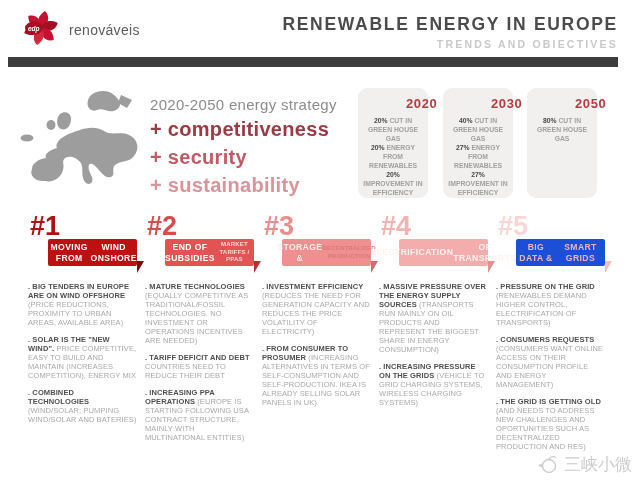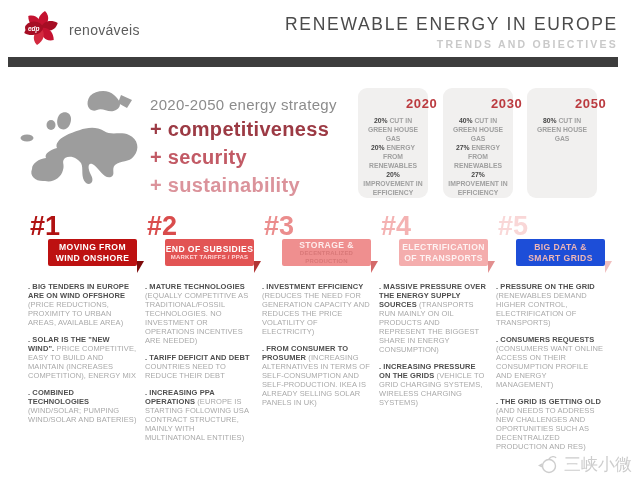--- a/index.html
+++ b/index.html
@@ -3,38 +3,38 @@
 <meta charset="utf-8">
 <style>
   html,body{margin:0;padding:0;background:#fff;}
   .page{position:relative;width:640px;height:481px;background:#ffffff;overflow:hidden;
         font-family:"Liberation Sans",sans-serif;}
   
   .hdr{position:absolute;left:18px;top:4px;right:22px;display:flex;justify-content:space-between;align-items:flex-start;}
   .logo{display:flex;align-items:center;gap:5px;}
   .logo-name{font-size:14px;color:#5c5c5c;letter-spacing:.3px;margin-top:4px;}
   .titles{text-align:right;margin-top:10px;}
-  .title{font-size:17.5px;color:#4b4b4b;letter-spacing:1.7px;font-weight:400;}
+  .title{font-size:17.5px;color:#4b4b4b;letter-spacing:1.7px;font-weight:700;}
   .subtitle{font-size:10.5px;color:#c9c9c9;letter-spacing:2.2px;margin-top:3px;font-weight:600;}
   .topbar{position:absolute;left:8px;top:57px;width:610px;height:10px;}
   
   .map{position:absolute;left:20px;top:86px;}
   .strategy{position:absolute;left:150px;top:96px;}
   .strategy-heading{font-size:15px;color:#8c8c8c;letter-spacing:.3px;}
   .strategy-item{font-size:20px;font-weight:700;margin-top:5px;letter-spacing:.3px;}
   
   .goal{position:absolute;top:88px;width:70px;height:110px;background:#f1f0ef;border-radius:9px;}
   .g0{left:358px;} .g1{left:443px;} .g2{left:527px;}
   .goal-year{font-size:13px;font-weight:700;text-align:center;margin-top:8px;letter-spacing:.6px;padding-left:48px;}
   .goal-body{font-size:6.8px;color:#a0a0a0;text-align:center;padding:5px 5px 0;line-height:1.33;font-weight:600;}
   .goal-line b{color:#474747;}
   
   .cols{position:absolute;left:28px;top:212px;display:grid;grid-template-columns:repeat(5,109px);column-gap:8px;}
   .col-number{font-size:27px;font-weight:700;height:27px;line-height:28px;margin-left:2px;}
-  .banner{position:relative;height:27px;display:flex;flex-direction:column;justify-content:center;align-items:center;border-radius:2px;text-align:center;margin-left:20px;}
+  .banner{position:relative;height:27px;display:flex;flex-direction:row;justify-content:center;align-items:center;border-radius:2px;text-align:center;margin-left:20px;}
   .banner-line{font-size:8.6px;font-weight:700;letter-spacing:.4px;line-height:1.18;}
   .banner-sub{font-size:6px;font-weight:700;letter-spacing:.2px;line-height:1.25;}
   .fold{position:absolute;right:-7px;bottom:-7px;width:0;height:0;border-top:12px solid #000;border-right:7px solid transparent;}
   .col-body{margin-top:16px;}
   .bullet{margin:0 0 8px;font-size:7.5px;line-height:1.2;color:#a9a9a9;letter-spacing:.1px;}
   .bullet b{color:#4f4f4f;}
   
   .watermark{position:absolute;right:8px;bottom:5px;display:flex;align-items:center;gap:4px;color:#cdcdcd;
              font-size:17px;font-family:"DejaVu Sans","Liberation Sans",sans-serif;}
 </style>

